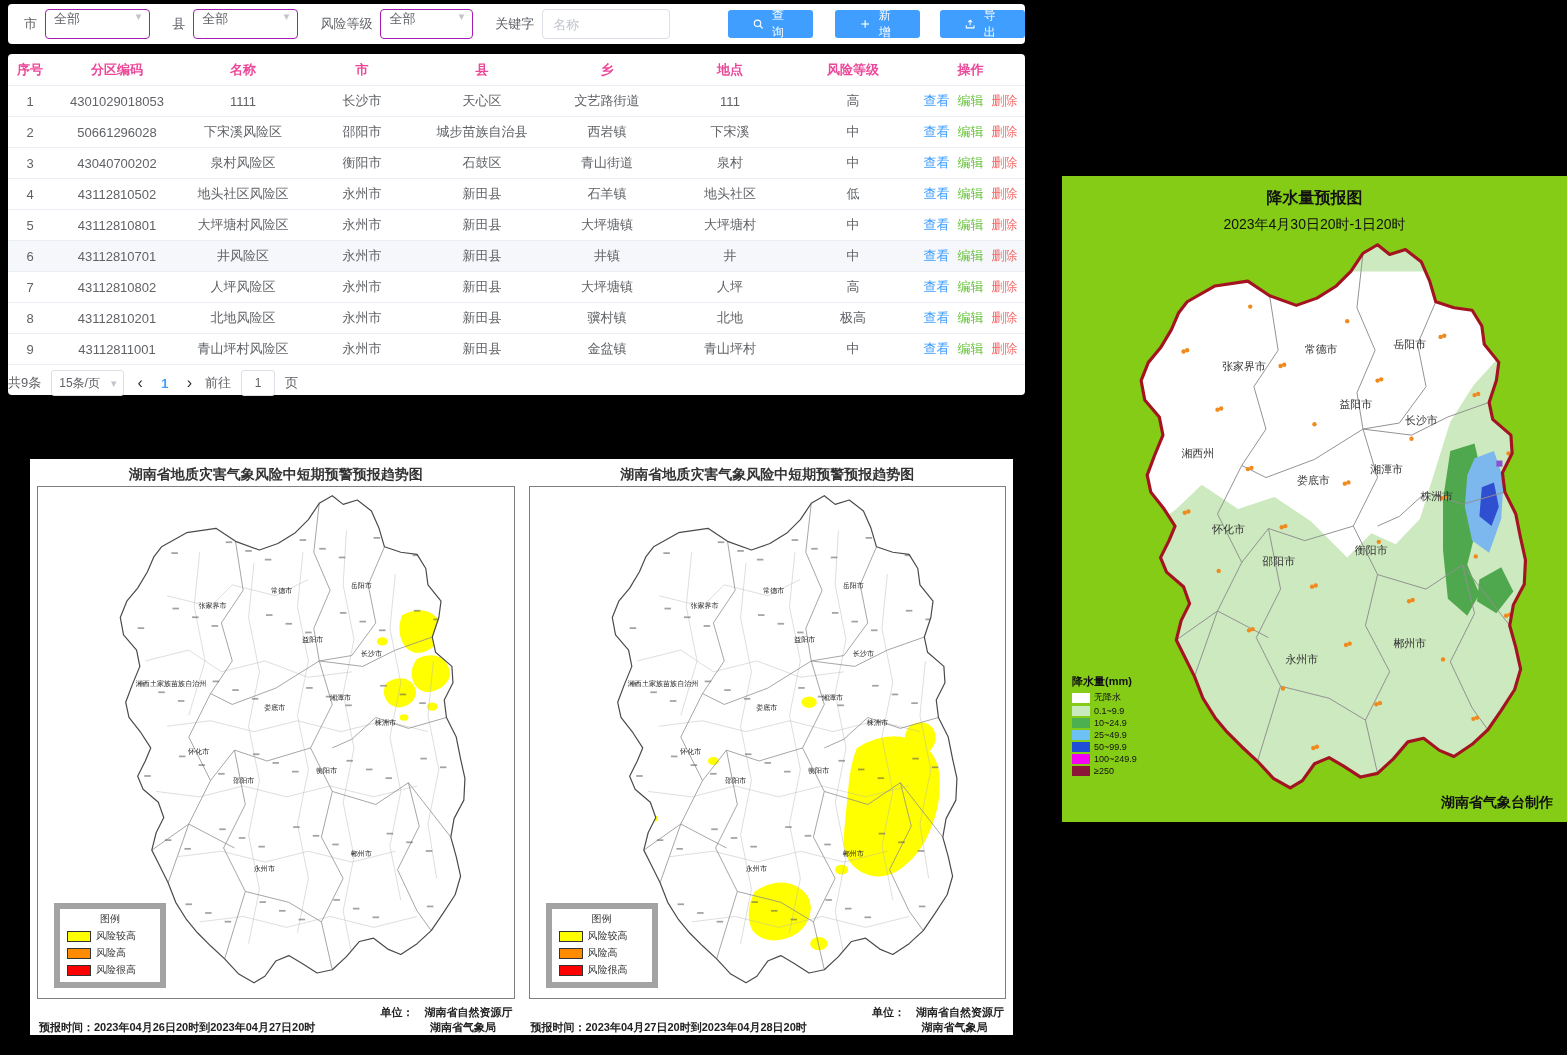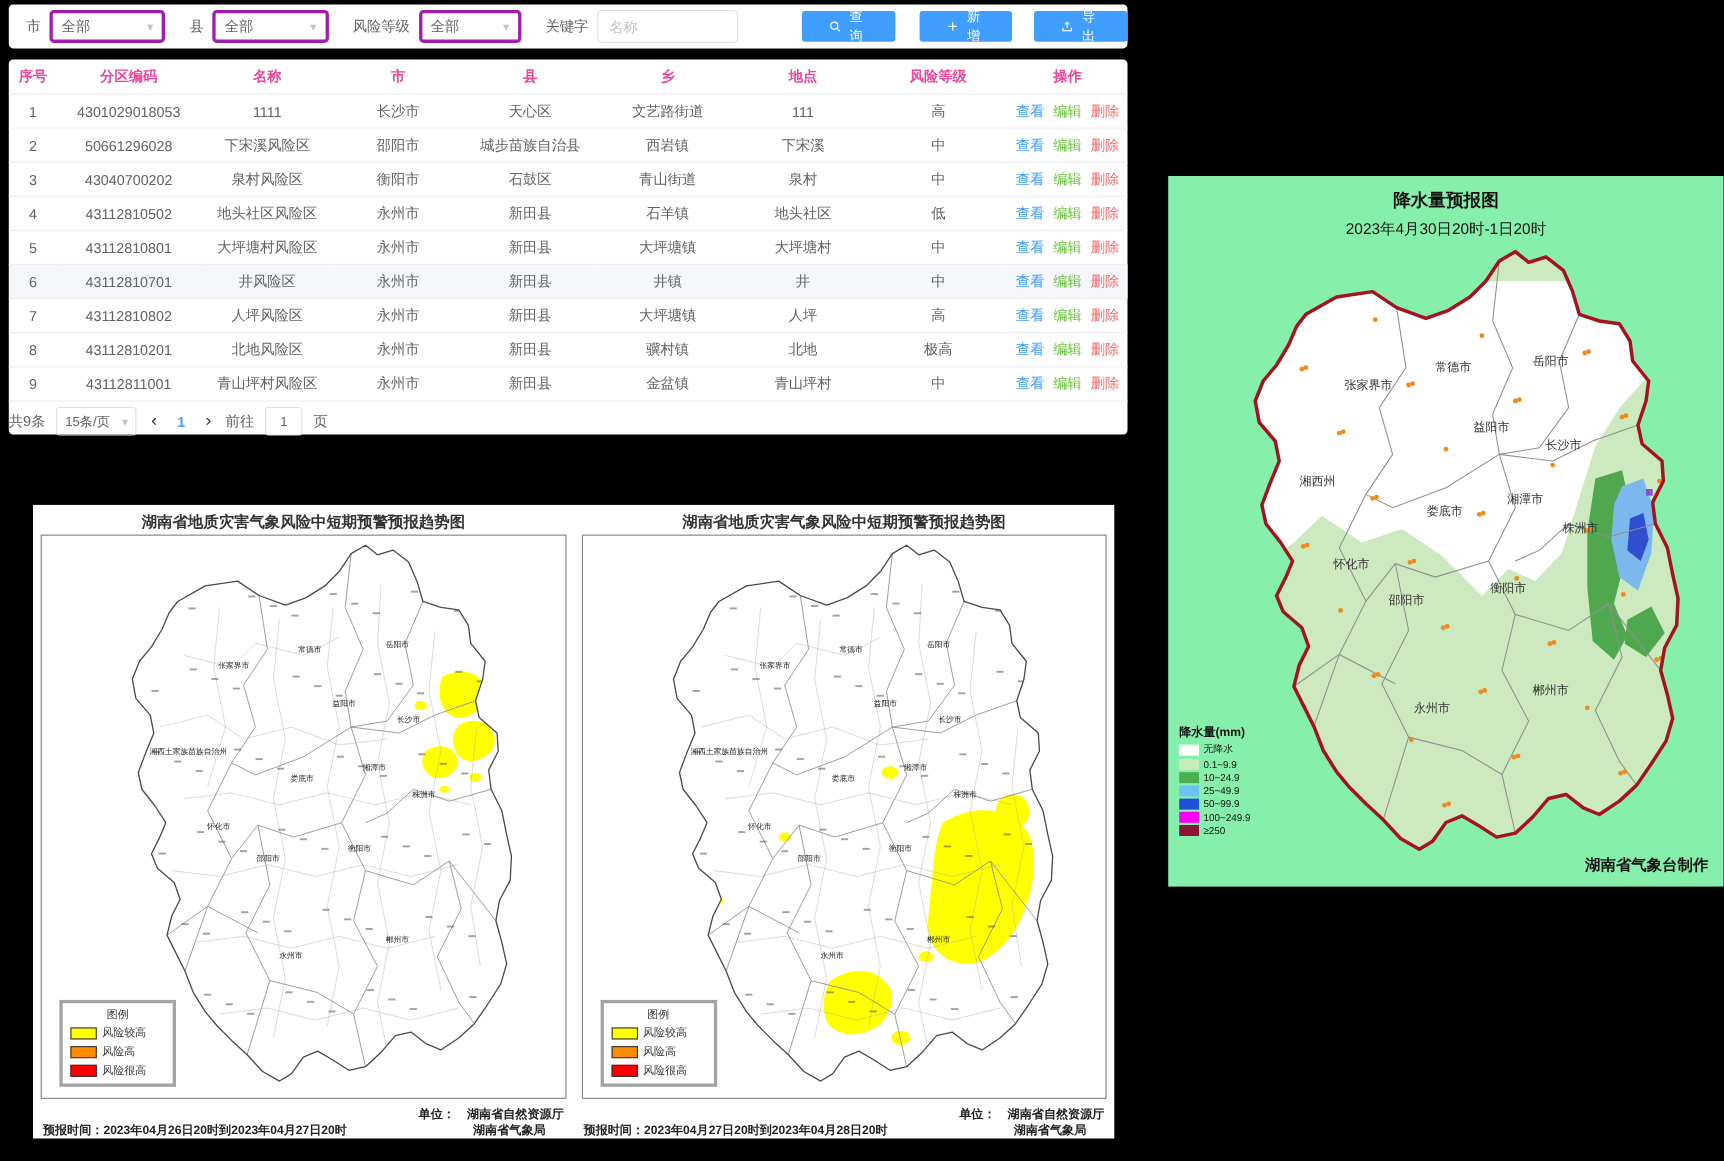--- a/index.html
+++ b/index.html
@@ -9,22 +9,22 @@
     font-family:"Liberation Sans","DejaVu Sans",sans-serif;
   }
   .panel{background:#fff;border-radius:4px;box-sizing:border-box;}
   
   .filter-panel{
     position:absolute;left:8px;top:4px;width:1017px;height:40px;
     display:flex;align-items:center;padding-left:16px;
   }
   .f-label{font-size:13px;color:#606266;margin-right:8px;white-space:nowrap;}
   .el-select{
-    height:30px;border:3px solid #a21caf;border-radius:4px;background:#fff;
-    display:flex;align-items:center;justify-content:space-between;
+    height:30px;border:1px solid #a21caf;border-radius:4px;background:#fff;
+    display:flex;align-items:flex-start;justify-content:space-between;
     padding:0 8px;font-size:13px;color:#606266;box-sizing:border-box;
     margin-right:22px;cursor:pointer;
   }
   .sel-city{width:118px;} .sel-county{width:118px;} .sel-risk{width:104px;}
   .chev{color:#c0c4cc;font-size:11px;margin-left:6px;}
   .kw-input{
     width:128px;height:30px;border:1px solid #dcdfe6;border-radius:4px;
     padding:0 10px;font-size:13px;color:#606266;box-sizing:border-box;outline:none;
   }
   .kw-input::placeholder{color:#c0c4cc;}
@@ -65,35 +65,35 @@
   
   .maps-panel{
     position:absolute;left:30px;top:459px;width:983px;height:576px;background:#fff;
     display:flex;
   }
   .trend-map{width:50%;box-sizing:border-box;padding:5px 7px 0 7px;display:flex;flex-direction:column;}
   .tm-title{text-align:center;font-weight:bold;font-size:14px;color:#333;height:20px;line-height:20px;}
   .tm-box{border:1px solid #7f7f7f;flex:1;position:relative;margin-top:2px;background:#fff;}
   .tm-svg{position:absolute;inset:0;}
   .tm-legend{
-    position:absolute;left:16px;bottom:10px;border:3px solid #a3a3a3;background:#fff;
+    position:absolute;left:16px;bottom:10px;border:6px solid #a3a3a3;background:#fff;
     padding:3px 7px 5px;width:86px;
   }
   .tm-legend-title{text-align:center;font-size:10px;color:#333;}
   .lg-row{display:flex;align-items:center;gap:5px;margin-top:3px;}
   .tm-legend .lg-sw{width:24px;height:11px;border:1px solid #333;box-sizing:border-box;flex:none;}
   .tm-legend .lg-lb{font-size:10px;color:#333;}
   .tm-footer{
     height:32px;display:flex;justify-content:space-between;align-items:flex-end;
     padding:4px 2px 0;font-size:11px;font-weight:bold;color:#222;
   }
   .tm-unit{display:flex;flex-direction:column;text-align:center;}
   .tm-unit2{padding-left:3em;}
   
-  .rain-panel{position:absolute;left:1062px;top:160px;width:505px;height:646px;background:#86efac;}
+  .rain-panel{position:absolute;left:1062px;top:176px;width:505px;height:646px;background:#84cc16;}
   .rain-title{text-align:center;font-size:16px;font-weight:bold;color:#111;padding-top:12px;}
   .rain-subtitle{text-align:center;font-size:14px;color:#111;margin-top:7px;}
   .rain-map-wrap{position:absolute;left:10px;top:58px;width:485px;height:572px;}
   .rain-legend{position:absolute;left:10px;top:498px;}
   .rain-legend-title{font-size:11px;font-weight:bold;color:#111;}
   .rain-legend .lg-row{margin-top:2px;gap:4px;}
   .rain-legend .lg-sw{width:18px;height:10px;flex:none;}
   .rain-legend .lg-lb{font-size:9px;color:#111;}
   .rain-credit{position:absolute;right:14px;bottom:10px;font-size:14px;font-weight:bold;color:#111;}
   svg text{font-family:inherit;}

